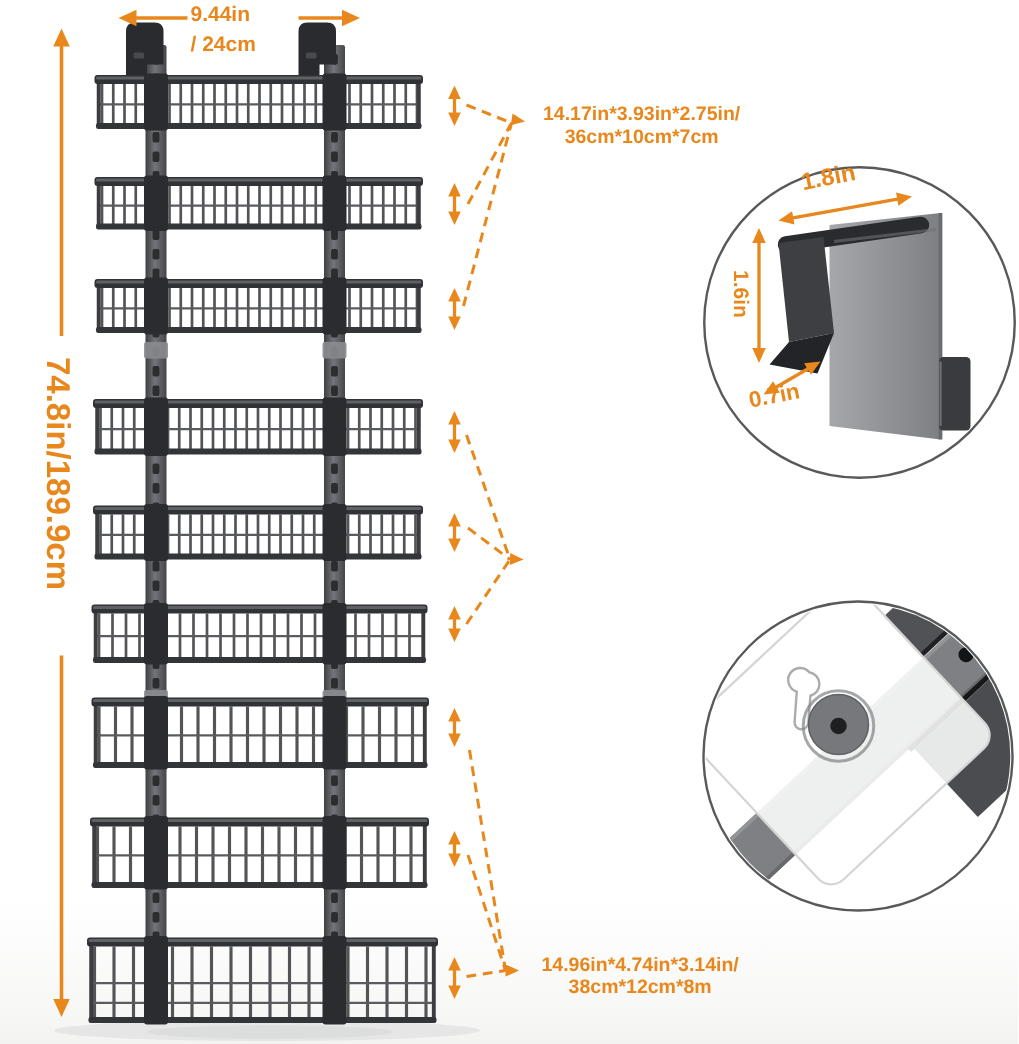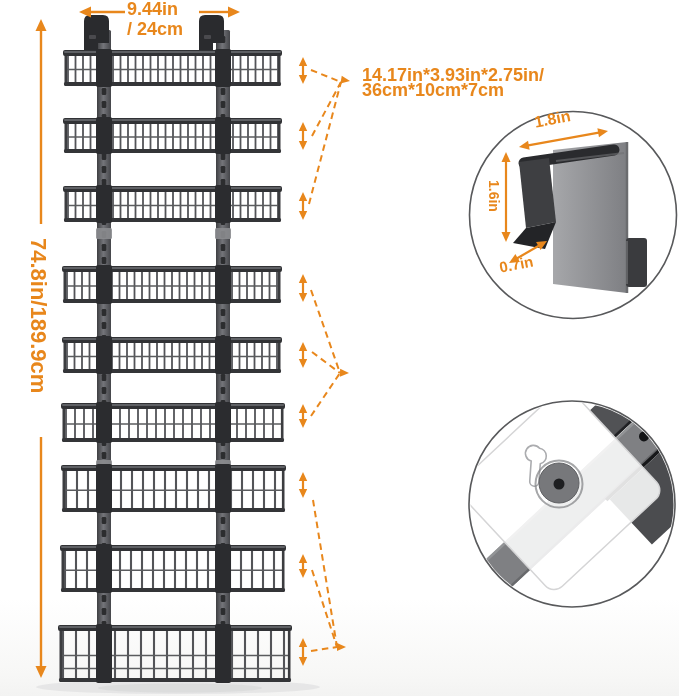--- a/index.html
+++ b/index.html
@@ -6,23 +6,23 @@
   .canvas{
     position:relative;width:679px;height:696px;overflow:hidden;
     background:linear-gradient(180deg,#ffffff 86%,#f7f7f6 97%,#f3f3f2 100%);
     font-family:"Liberation Sans", sans-serif;
   }
   svg{position:absolute;left:0;top:0;}
   .dim{
     position:absolute;font-weight:700;color:var(--accent,#E8871C);
     white-space:nowrap;line-height:1.05;
   }
-  .dim-topwidth{left:127px;top:0px;font-size:18px;line-height:19.5px;}
+  .dim-topwidth{left:127px;top:0px;font-size:14px;line-height:19.5px;}
   .dim-height{left:50px;top:238px;font-size:22px;transform:rotate(90deg);transform-origin:0 0;}
-  .dim-basket{font-size:18px;line-height:15px;letter-spacing:0px;}
+  .dim-basket{font-size:13px;line-height:15px;letter-spacing:0px;text-align:center;}
   .dim-upper{left:362px;top:68px;}
   .dim-middle{left:354px;top:365px;}
   .dim-lower{left:361px;top:635px;}
   .dim-hookw{left:533px;top:115px;font-size:16px;transform:rotate(-11deg);transform-origin:0 0;}
   .dim-hookh{left:501px;top:180px;font-size:14px;transform:rotate(90deg);transform-origin:0 0;}
   .dim-hookd{left:498px;top:260px;font-size:15px;transform:rotate(-11deg);transform-origin:0 0;}
 </style>
 </head>
 <body>
 
@@ -604,17 +604,21 @@
   </div>
 
   <div class="dim dim-height">74.8in/189.9cm</div>
 
   <div class="dim dim-basket dim-upper">
     <div>14.17in*3.93in*2.75in/</div>
     <div>36cm*10cm*7cm</div>
   </div>
 
 
+  <div class="dim dim-basket dim-lower">
+    <div>14.96in*4.74in*3.14in/</div>
+    <div>38cm*12cm*8m</div>
+  </div>
 
   <div class="dim dim-hookw">1.8in</div>
   <div class="dim dim-hookh">1.6in</div>
   <div class="dim dim-hookd">0.7in</div>
 </div>
 
 </body></html>

